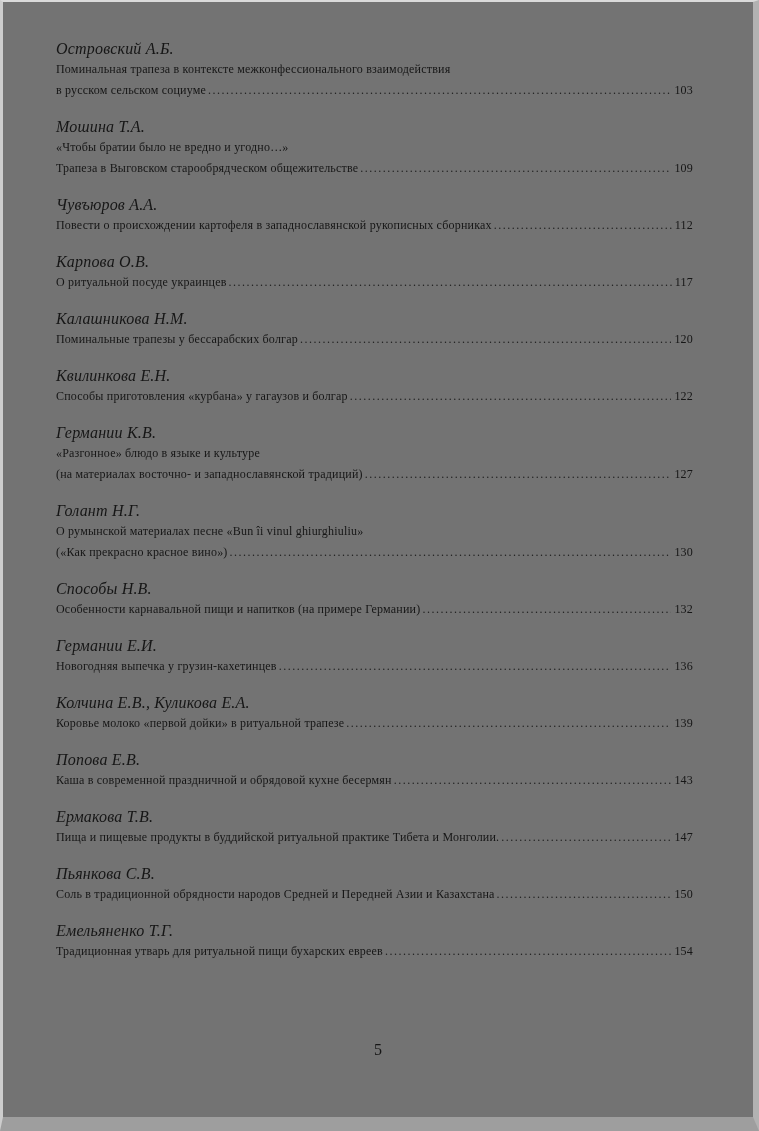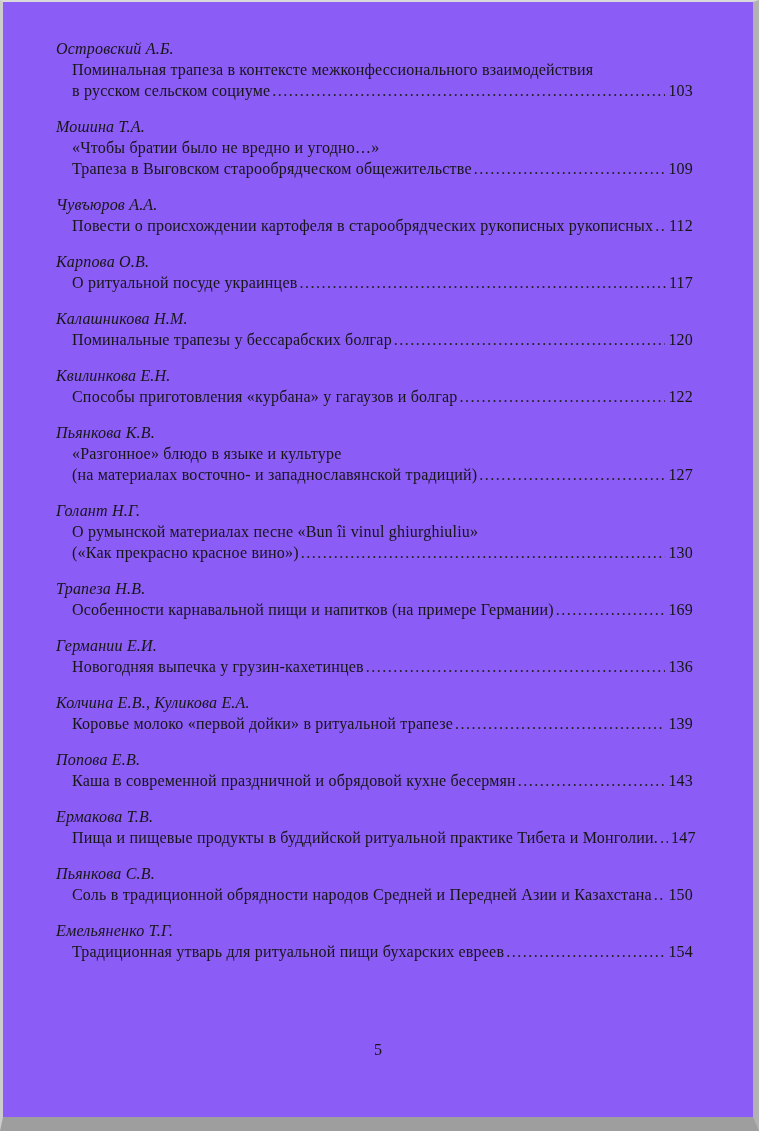--- a/index.html
+++ b/index.html
@@ -7,21 +7,21 @@
     padding: 0;
     background: #e8e8e8;
     font-family: "Liberation Serif", "DejaVu Serif", serif;
   }
   .scan-page {
     position: relative;
     box-sizing: border-box;
     width: 759px;
     height: 1131px;
     margin: 0 auto;
-    background: #8b5cf6;
+    background: #737373;
     color: #161616;
     border-top: 2px solid #dadada;
     border-left: 3px solid #cdcdcd;
     border-right: 6px solid #b2b2b2;
     border-bottom: 14px solid #9e9e9e;
     overflow: hidden;
   }
   .content {
     position: absolute;
     top: 36px;
@@ -31,24 +31,23 @@
   .toc-entry {
     margin-bottom: 15px;
   }
   .author {
     font-style: italic;
     font-size: 16px;
     line-height: 21px;
     letter-spacing: 0.2px;
   }
   .title-line {
-    font-size: 16px;
+    font-size: 12px;
     line-height: 21px;
     letter-spacing: 0.2px;
-    margin-left: 16px;
   }
   .leader-line {
     display: flex;
     align-items: center;
   }
   .leader-line .lt {
     flex: 0 0 auto;
     white-space: nowrap;
   }
   .leader-line .dots {
@@ -100,21 +99,21 @@
             <span class="dots">............................................................................................................................................................................................................................</span>
             <span class="pg">109</span>
           </div>
         </div>
   </div>
 
   <div class="toc-entry">
     <div class="author">Чувъюров А.А.</div>
     <div class="lines">
           <div class="title-line leader-line">
-            <span class="lt">Повести о происхождении картофеля в старообрядческих рукописных рукописных</span>
+            <span class="lt">Повести о происхождении картофеля в западнославянской рукописных сборниках</span>
             <span class="dots">............................................................................................................................................................................................................................</span>
             <span class="pg">112</span>
           </div>
         </div>
   </div>
 
   <div class="toc-entry">
     <div class="author">Карпова О.В.</div>
     <div class="lines">
           <div class="title-line leader-line">
@@ -141,21 +140,21 @@
     <div class="lines">
           <div class="title-line leader-line">
             <span class="lt">Способы приготовления «курбана» у гагаузов и болгар</span>
             <span class="dots">............................................................................................................................................................................................................................</span>
             <span class="pg">122</span>
           </div>
         </div>
   </div>
 
   <div class="toc-entry">
-    <div class="author">Пьянкова К.В.</div>
+    <div class="author">Германии К.В.</div>
     <div class="lines">
           <div class="title-line">«Разгонное» блюдо в языке и культуре</div>
           <div class="title-line leader-line">
             <span class="lt">(на материалах восточно- и западнославянской традиций)</span>
             <span class="dots">............................................................................................................................................................................................................................</span>
             <span class="pg">127</span>
           </div>
         </div>
   </div>
 
@@ -165,26 +164,26 @@
           <div class="title-line">О румынской материалах песне «Bun îi vinul ghiurghiuliu»</div>
           <div class="title-line leader-line">
             <span class="lt">(«Как прекрасно красное вино»)</span>
             <span class="dots">............................................................................................................................................................................................................................</span>
             <span class="pg">130</span>
           </div>
         </div>
   </div>
 
   <div class="toc-entry">
-    <div class="author">Трапеза Н.В.</div>
+    <div class="author">Способы Н.В.</div>
     <div class="lines">
           <div class="title-line leader-line">
             <span class="lt">Особенности карнавальной пищи и напитков (на примере Германии)</span>
             <span class="dots">............................................................................................................................................................................................................................</span>
-            <span class="pg">169</span>
+            <span class="pg">132</span>
           </div>
         </div>
   </div>
 
   <div class="toc-entry">
     <div class="author">Германии Е.И.</div>
     <div class="lines">
           <div class="title-line leader-line">
             <span class="lt">Новогодняя выпечка у грузин-кахетинцев</span>
             <span class="dots">............................................................................................................................................................................................................................</span>

